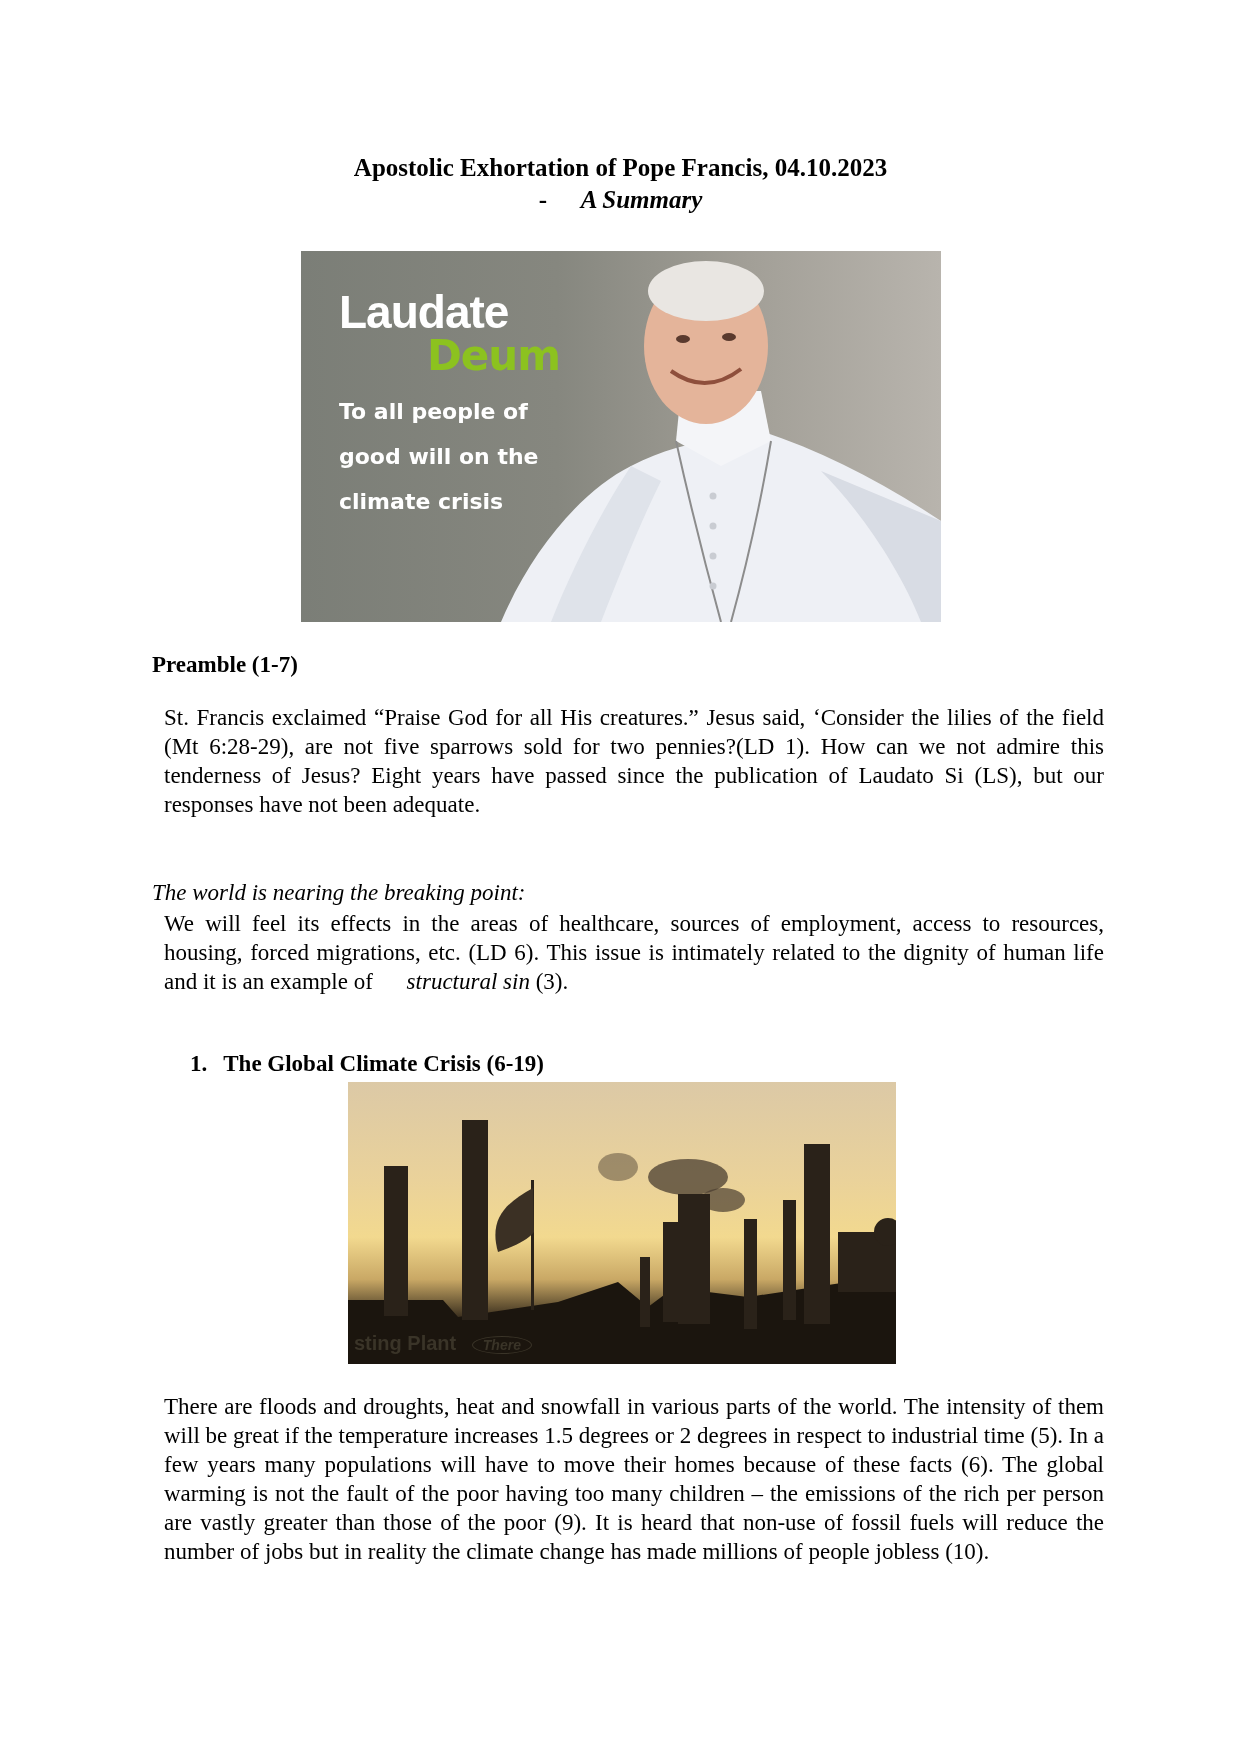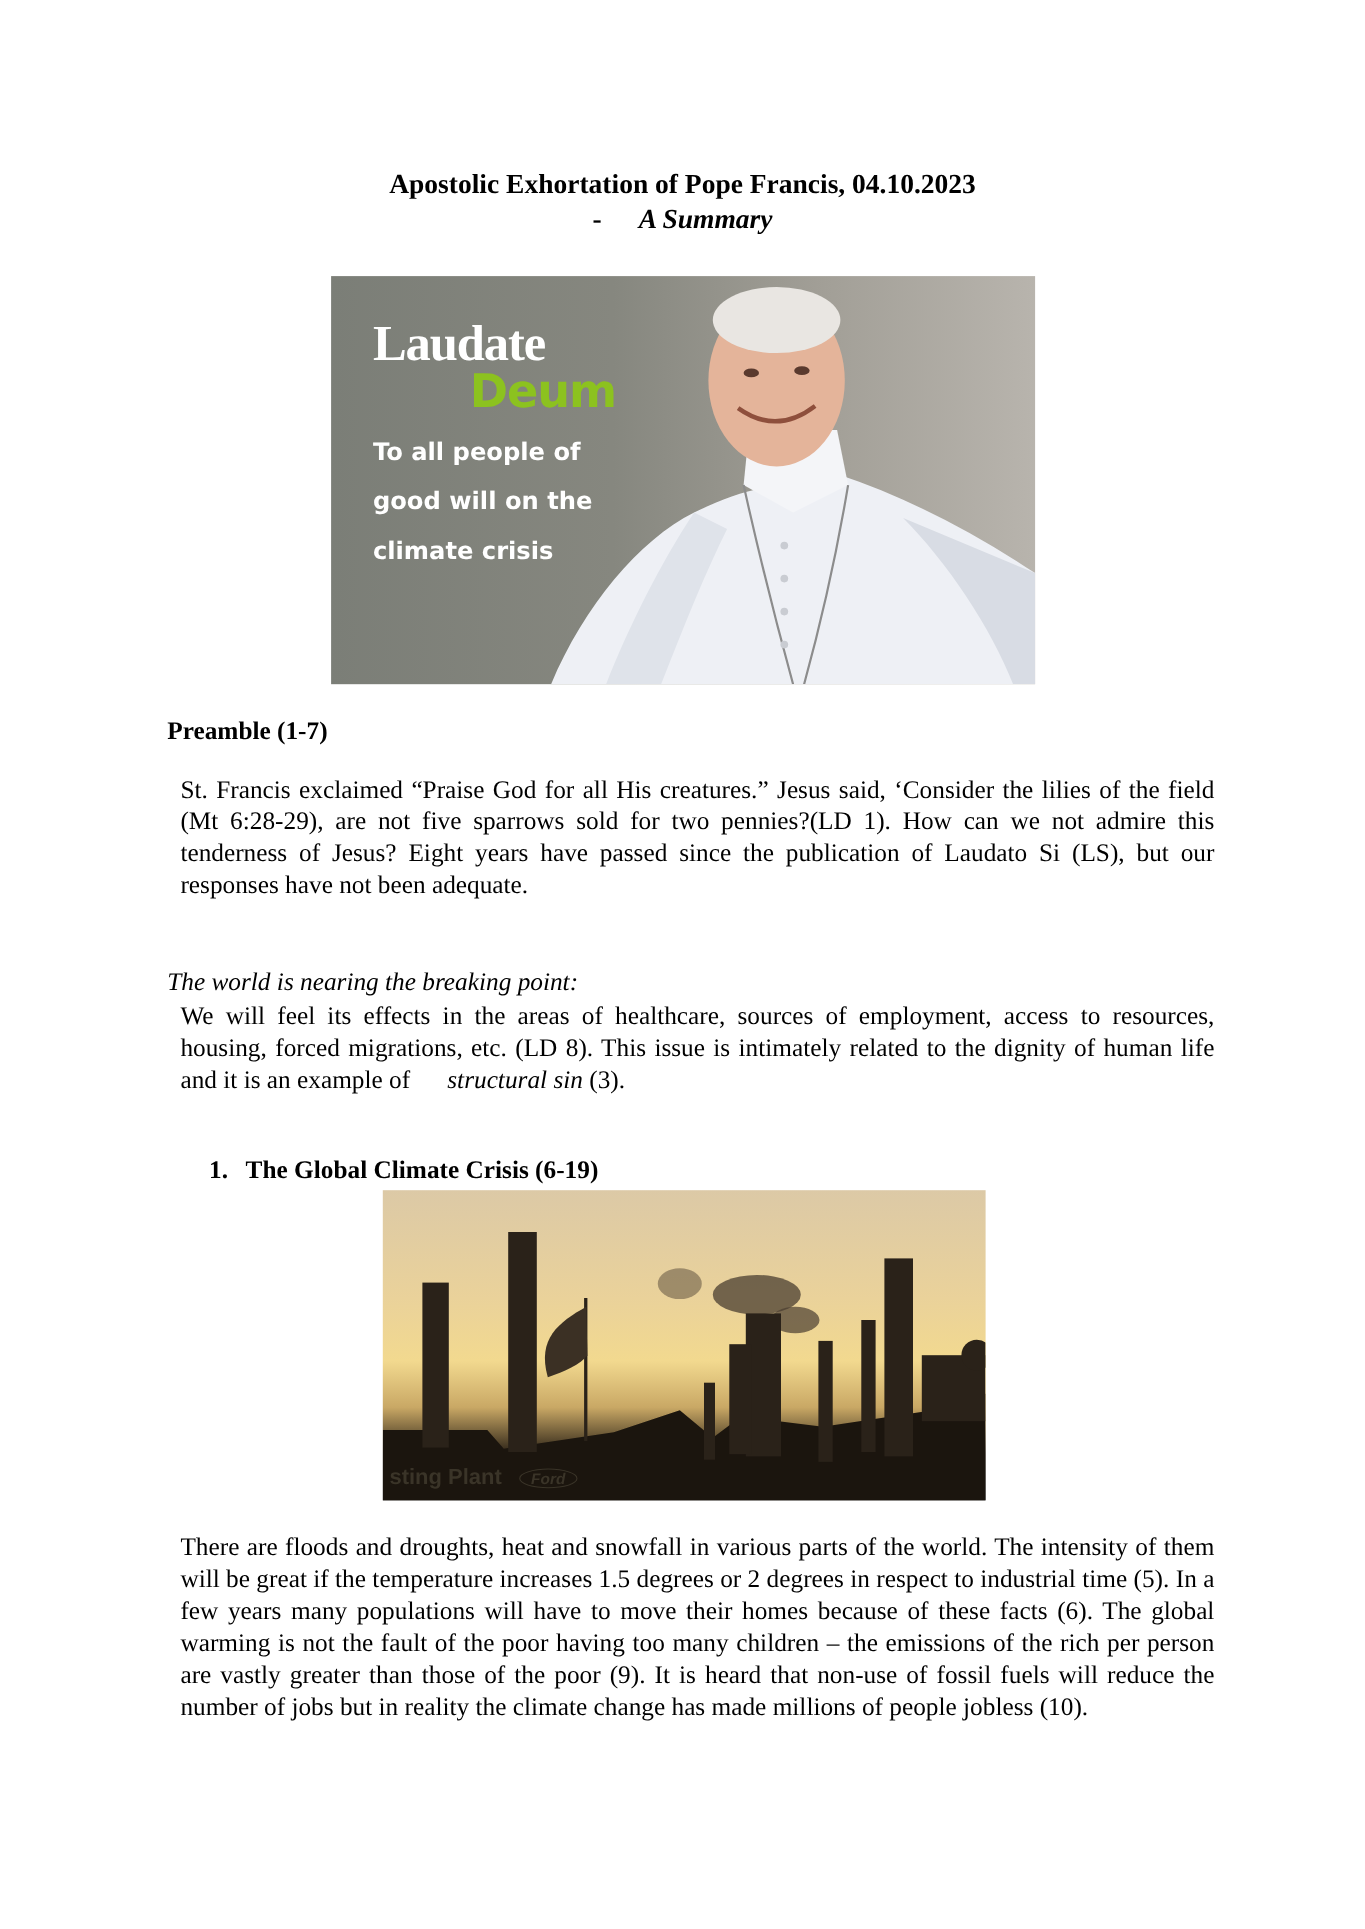--- a/index.html
+++ b/index.html
@@ -5,21 +5,21 @@
   html, body { margin: 0; padding: 0; background: #ffffff; }
   body { width: 1241px; height: 1754px; position: relative; overflow: hidden;
          font-family: "Liberation Serif", "DejaVu Serif", serif; color: #000; }
   .title-block { position: absolute; left: 0; width: 1241px; top: 152px; text-align: center;
                  font-weight: bold; font-size: 25px; line-height: 32px; }
   .title-block .sub { font-style: italic; }
   .title-block .dash { display: inline-block; width: 42px; text-align: left; font-style: normal; }
 
   .banner { position: absolute; left: 301px; top: 251px; width: 640px; height: 371px; overflow: hidden;
             background: linear-gradient(90deg, #7b7e77 0%, #86877f 40%, #a29f97 70%, #b8b4ad 100%); }
-  .banner .txt-laudate { position: absolute; left: 38px; top: 34px; font-family: Liberation Serif, serif;
+  .banner .txt-laudate { position: absolute; left: 38px; top: 34px; font-family: Liberation Sans, sans-serif;
             font-weight: bold; font-size: 46px; color: #ffffff; letter-spacing: -1px; }
   .banner .txt-deum { position: absolute; left: 126px; top: 80px; font-family: "DejaVu Sans", sans-serif;
             font-weight: bold; font-size: 42px; color: #8cc21f; letter-spacing: -1px; }
   .banner .txt-sub { position: absolute; left: 38px; top: 138px; width: 250px; font-family: "DejaVu Sans", sans-serif;
             font-weight: bold; font-size: 22px; line-height: 45px; color: #ffffff; }
   .banner svg { position: absolute; left: 0; top: 0; }
 
   .factory { position: absolute; left: 348px; top: 1082px; width: 548px; height: 282px; overflow: hidden;
              background: linear-gradient(180deg, #dcc9a6 0%, #ead29a 35%, #f2d98f 55%, #c9a865 70%, #2a2116 85%, #0e0b07 100%); }
   .factory svg { position: absolute; left: 0; top: 0; }
@@ -68,21 +68,21 @@
   <div class="txt-deum">Deum</div>
   <div class="txt-sub">To all people of good will on the climate crisis</div>
 </div>
 
 <div class="heading" style="left:152px; top:652px;">Preamble (1-7)</div>
 
 <div class="para" style="top:703px;">St. Francis exclaimed “Praise God for all His creatures.” Jesus said, ‘Consider the lilies of the field (Mt 6:28-29), are not five sparrows sold for two pennies?(LD 1). How can we not admire this tenderness of Jesus? Eight years have passed since the publication of Laudato Si (LS), but our responses have not been adequate.</div>
 
 <div class="lead" style="top:880px;">The world is nearing the breaking point:</div>
 
-<div class="para" style="top:909px;"><span> We will feel its effects in the areas of healthcare, sources of employment, access to resources, housing, forced migrations, etc. (LD 8). This issue is intimately related to the dignity of human life and it  is an example of </span><em>structural sin</em><span> (3).</span></div>
+<div class="para" style="top:909px;"><span> We will feel its effects in the areas of healthcare, sources of employment, access to resources, housing, forced migrations, etc. (LD 6). This issue is intimately related to the dignity of human life and it  is an example of </span><em>structural sin</em><span> (3).</span></div>
 
 <div class="heading" style="left:190px; top:1051px;">
   <span>1.</span><span style="display:inline-block;width:16px;"></span><span>The Global Climate Crisis (6-19)</span>
 </div>
 
 <div class="factory">
   <svg width="548" height="282" viewBox="0 0 548 282">
 
     <ellipse cx="270" cy="85" rx="20" ry="14" fill="#6d5d48" opacity="0.6"></ellipse>
     <ellipse cx="340" cy="95" rx="40" ry="18" fill="#4a3d30" opacity="0.75"></ellipse>
@@ -99,17 +99,17 @@
     <rect x="330" y="112" width="32" height="130" fill="#2a2219"></rect>
     <rect x="315" y="140" width="20" height="100" fill="#2a2219"></rect>
     <rect x="396" y="137" width="13" height="110" fill="#2a2219"></rect>
     <rect x="435" y="118" width="13" height="120" fill="#2a2219"></rect>
     <rect x="456" y="62" width="26" height="180" fill="#2a2219"></rect>
     <rect x="490" y="150" width="58" height="60" fill="#2a2219"></rect>
     <circle cx="540" cy="150" r="14" fill="#2a2219"></circle>
   </svg>
   <div class="sign">
     <span>sting Plant</span>
-    <span style="display:inline-block; margin-left:10px; padding:0 10px; border:1px solid #3a3428; border-radius:50%; font-style:italic; font-size:14px;">Ford</span>
+    <span style="display:inline-block; margin-left:10px; padding:0 10px; border:1px solid #3a3428; border-radius:50%; font-style:italic; font-size:14px;">There</span>
   </div>
 </div>
 
 <div class="para" style="top:1392px;">There are floods and droughts, heat and snowfall in various parts of the world. The intensity of them will be great if the temperature increases 1.5 degrees or 2 degrees in respect to industrial time (5). In a few years many populations will have to move their homes because of these facts (6). The global warming is not the fault of the poor having too many children – the emissions of the rich per person are vastly greater than those of the poor (9). It is heard that non-use of fossil fuels will reduce the number of jobs but in reality the climate change has made millions of people jobless (10).</div>
 
 </body></html>

